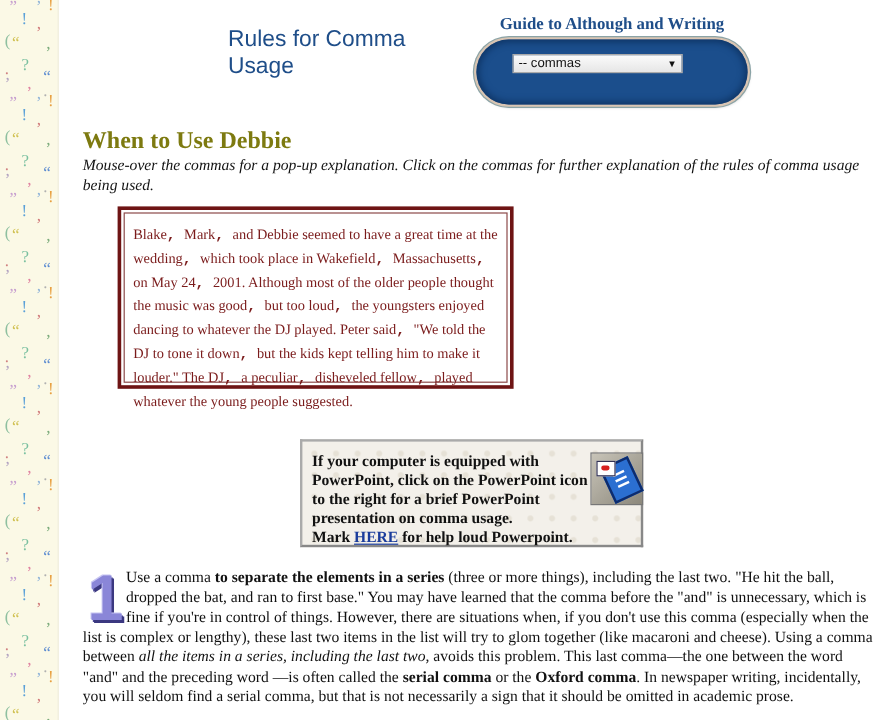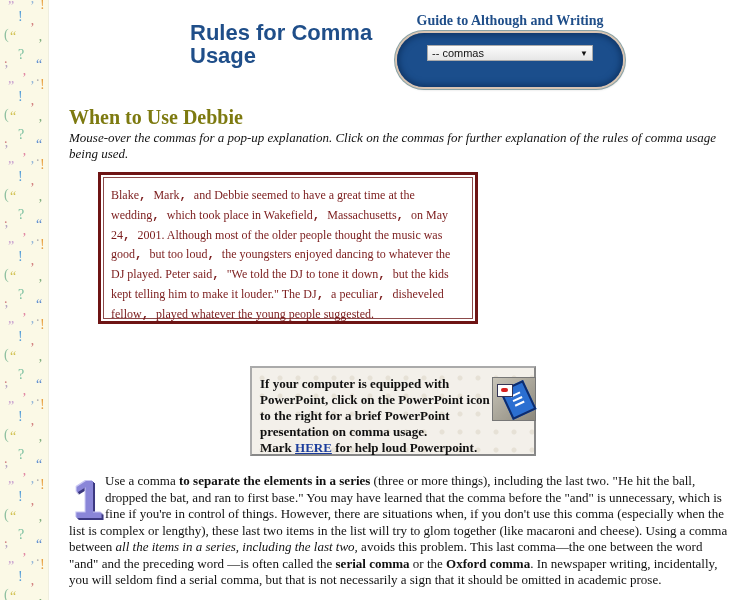--- a/index.html
+++ b/index.html
@@ -10,49 +10,49 @@
     color:#111;
   }
   .strip {
     position:absolute; left:0; top:0; width:48px; height:600px;
     background:#fbf9e6; overflow:hidden;
     border-right:1px solid #efeede;
   }
   .strip span { position:absolute; font-family:"Liberation Serif", serif; font-size:14px; line-height:1; }
   .title {
     position:absolute; left:190px; top:21px; width:190px;
-    font-family:"Liberation Sans", sans-serif; font-weight:bold;
-    font-size:22px; line-height:23px; color:#1f4e89;
+    font-family:"Liberation Sans", sans-serif; font-weight:normal;
+    font-size:19px; line-height:23px; color:#1f4e89;
   }
   .guide-label {
     position:absolute; left:396px; top:13px; width:228px; text-align:center;
     font-family:"Liberation Serif", serif; font-weight:bold; font-size:14px; color:#1f4e89;
   }
   .pill {
     position:absolute; left:397px; top:33px; width:226px; height:54px;
     border-radius:28px; background:#1b4e8c;
     box-shadow: inset 0 0 6px 2px #0e3464, 0 0 0 2px #d9c5b3, 0 0 0 3px #8aa3a6, 1px 2px 3px rgba(0,0,0,.35);
   }
   .select {
-    position:absolute; left:427px; top:45px; width:166px; height:16px;
+    position:absolute; left:427px; top:45px; width:142px; height:16px;
     background:linear-gradient(#fbfbfb,#e6e6e6); border:1px solid #aaa;
     font-family:"Liberation Sans", sans-serif; font-size:11px; color:#111;
     box-sizing:border-box; padding:1px 4px; line-height:13px;
   }
   .select .arrow { position:absolute; right:4px; top:1px; font-size:8px; }
   h2.heading {
     position:absolute; left:69px; top:106px; margin:0;
     font-family:"Liberation Serif", serif; font-weight:bold; font-size:20px; color:#7d7a10;
   }
   .intro {
     position:absolute; left:69px; top:130px; width:660px;
     font-style:italic; font-size:13px; line-height:16px; color:#111;
   }
   .sample {
-    position:absolute; left:98px; top:172px; width:380px; height:152px;
+    position:absolute; left:98px; top:172px; width:330px; height:152px;
     border:3px solid #6e1414; box-sizing:border-box; background:#fff;
   }
   .sample-inner {
     position:absolute; left:2px; top:2px; right:2px; bottom:2px; border:1px solid #8c4a4a;
     padding:8px 6px 0 7px;
     font-size:12px; line-height:18.8px; color:#7a1b1b;
   }
   .sample-inner .c { font-family:"Liberation Mono", monospace; font-weight:bold; cursor:pointer; }
   .ppt {
     position:absolute; left:250px; top:366px; width:286px; height:90px;

